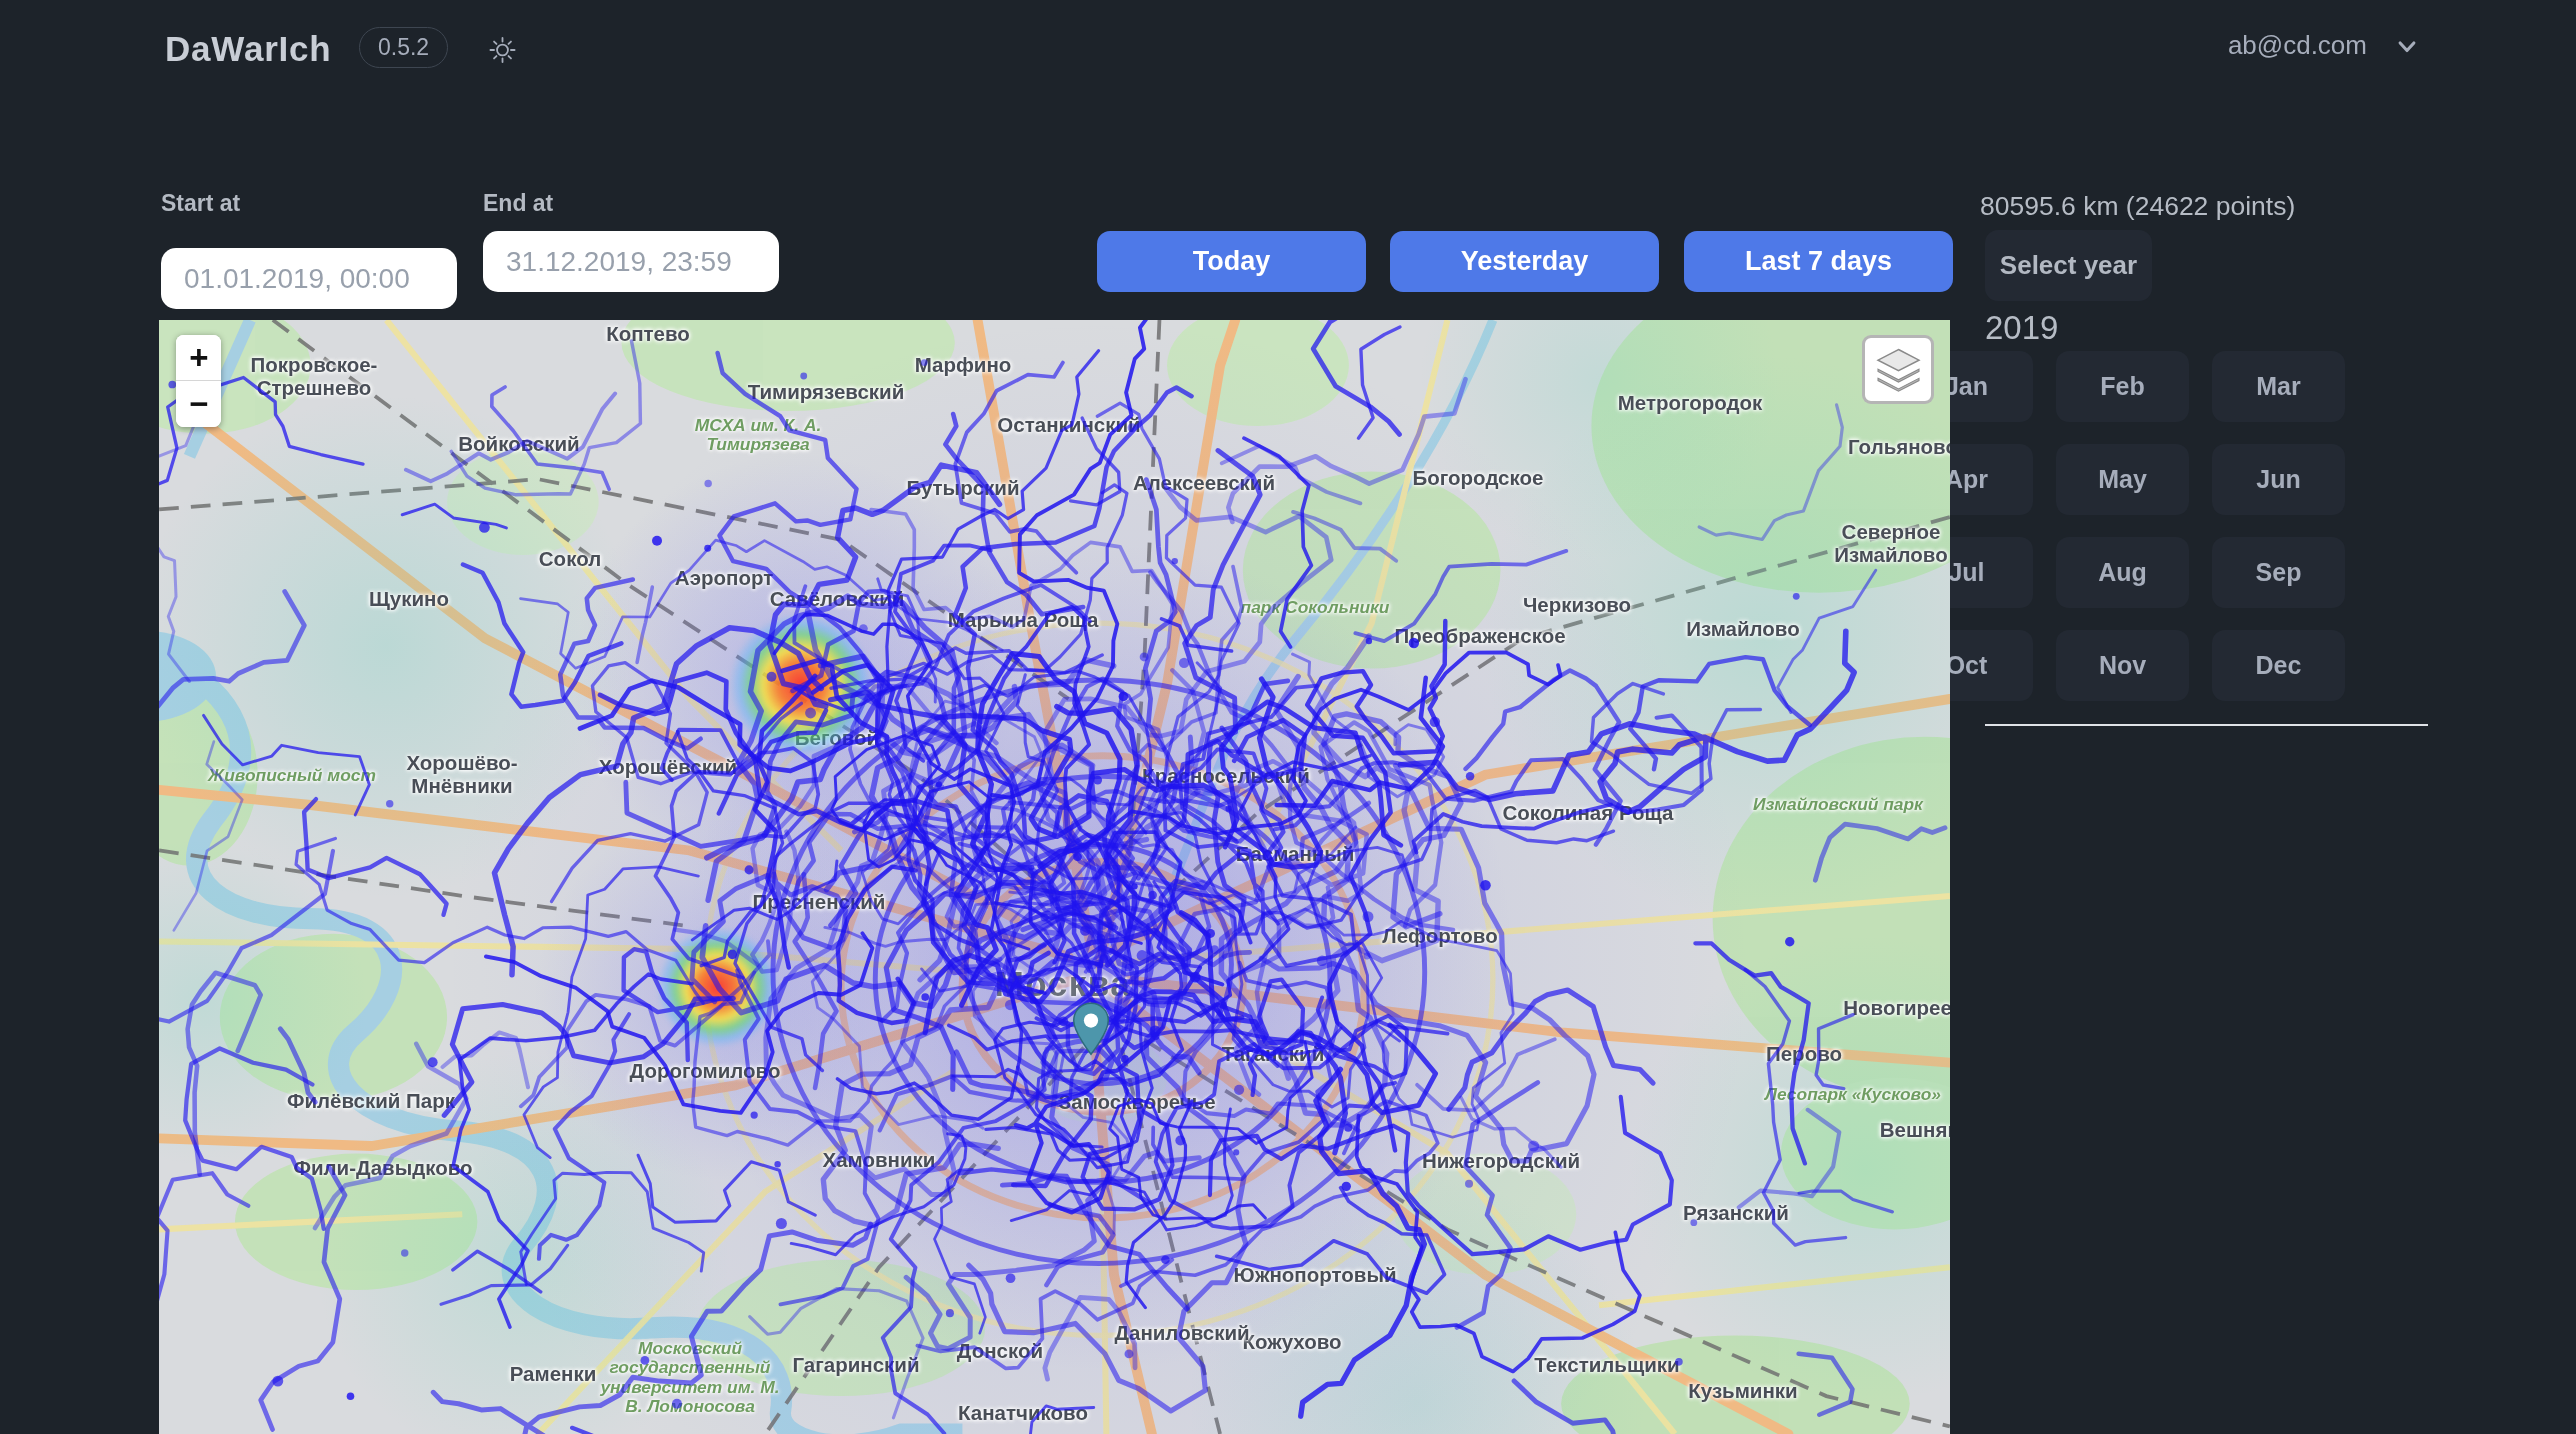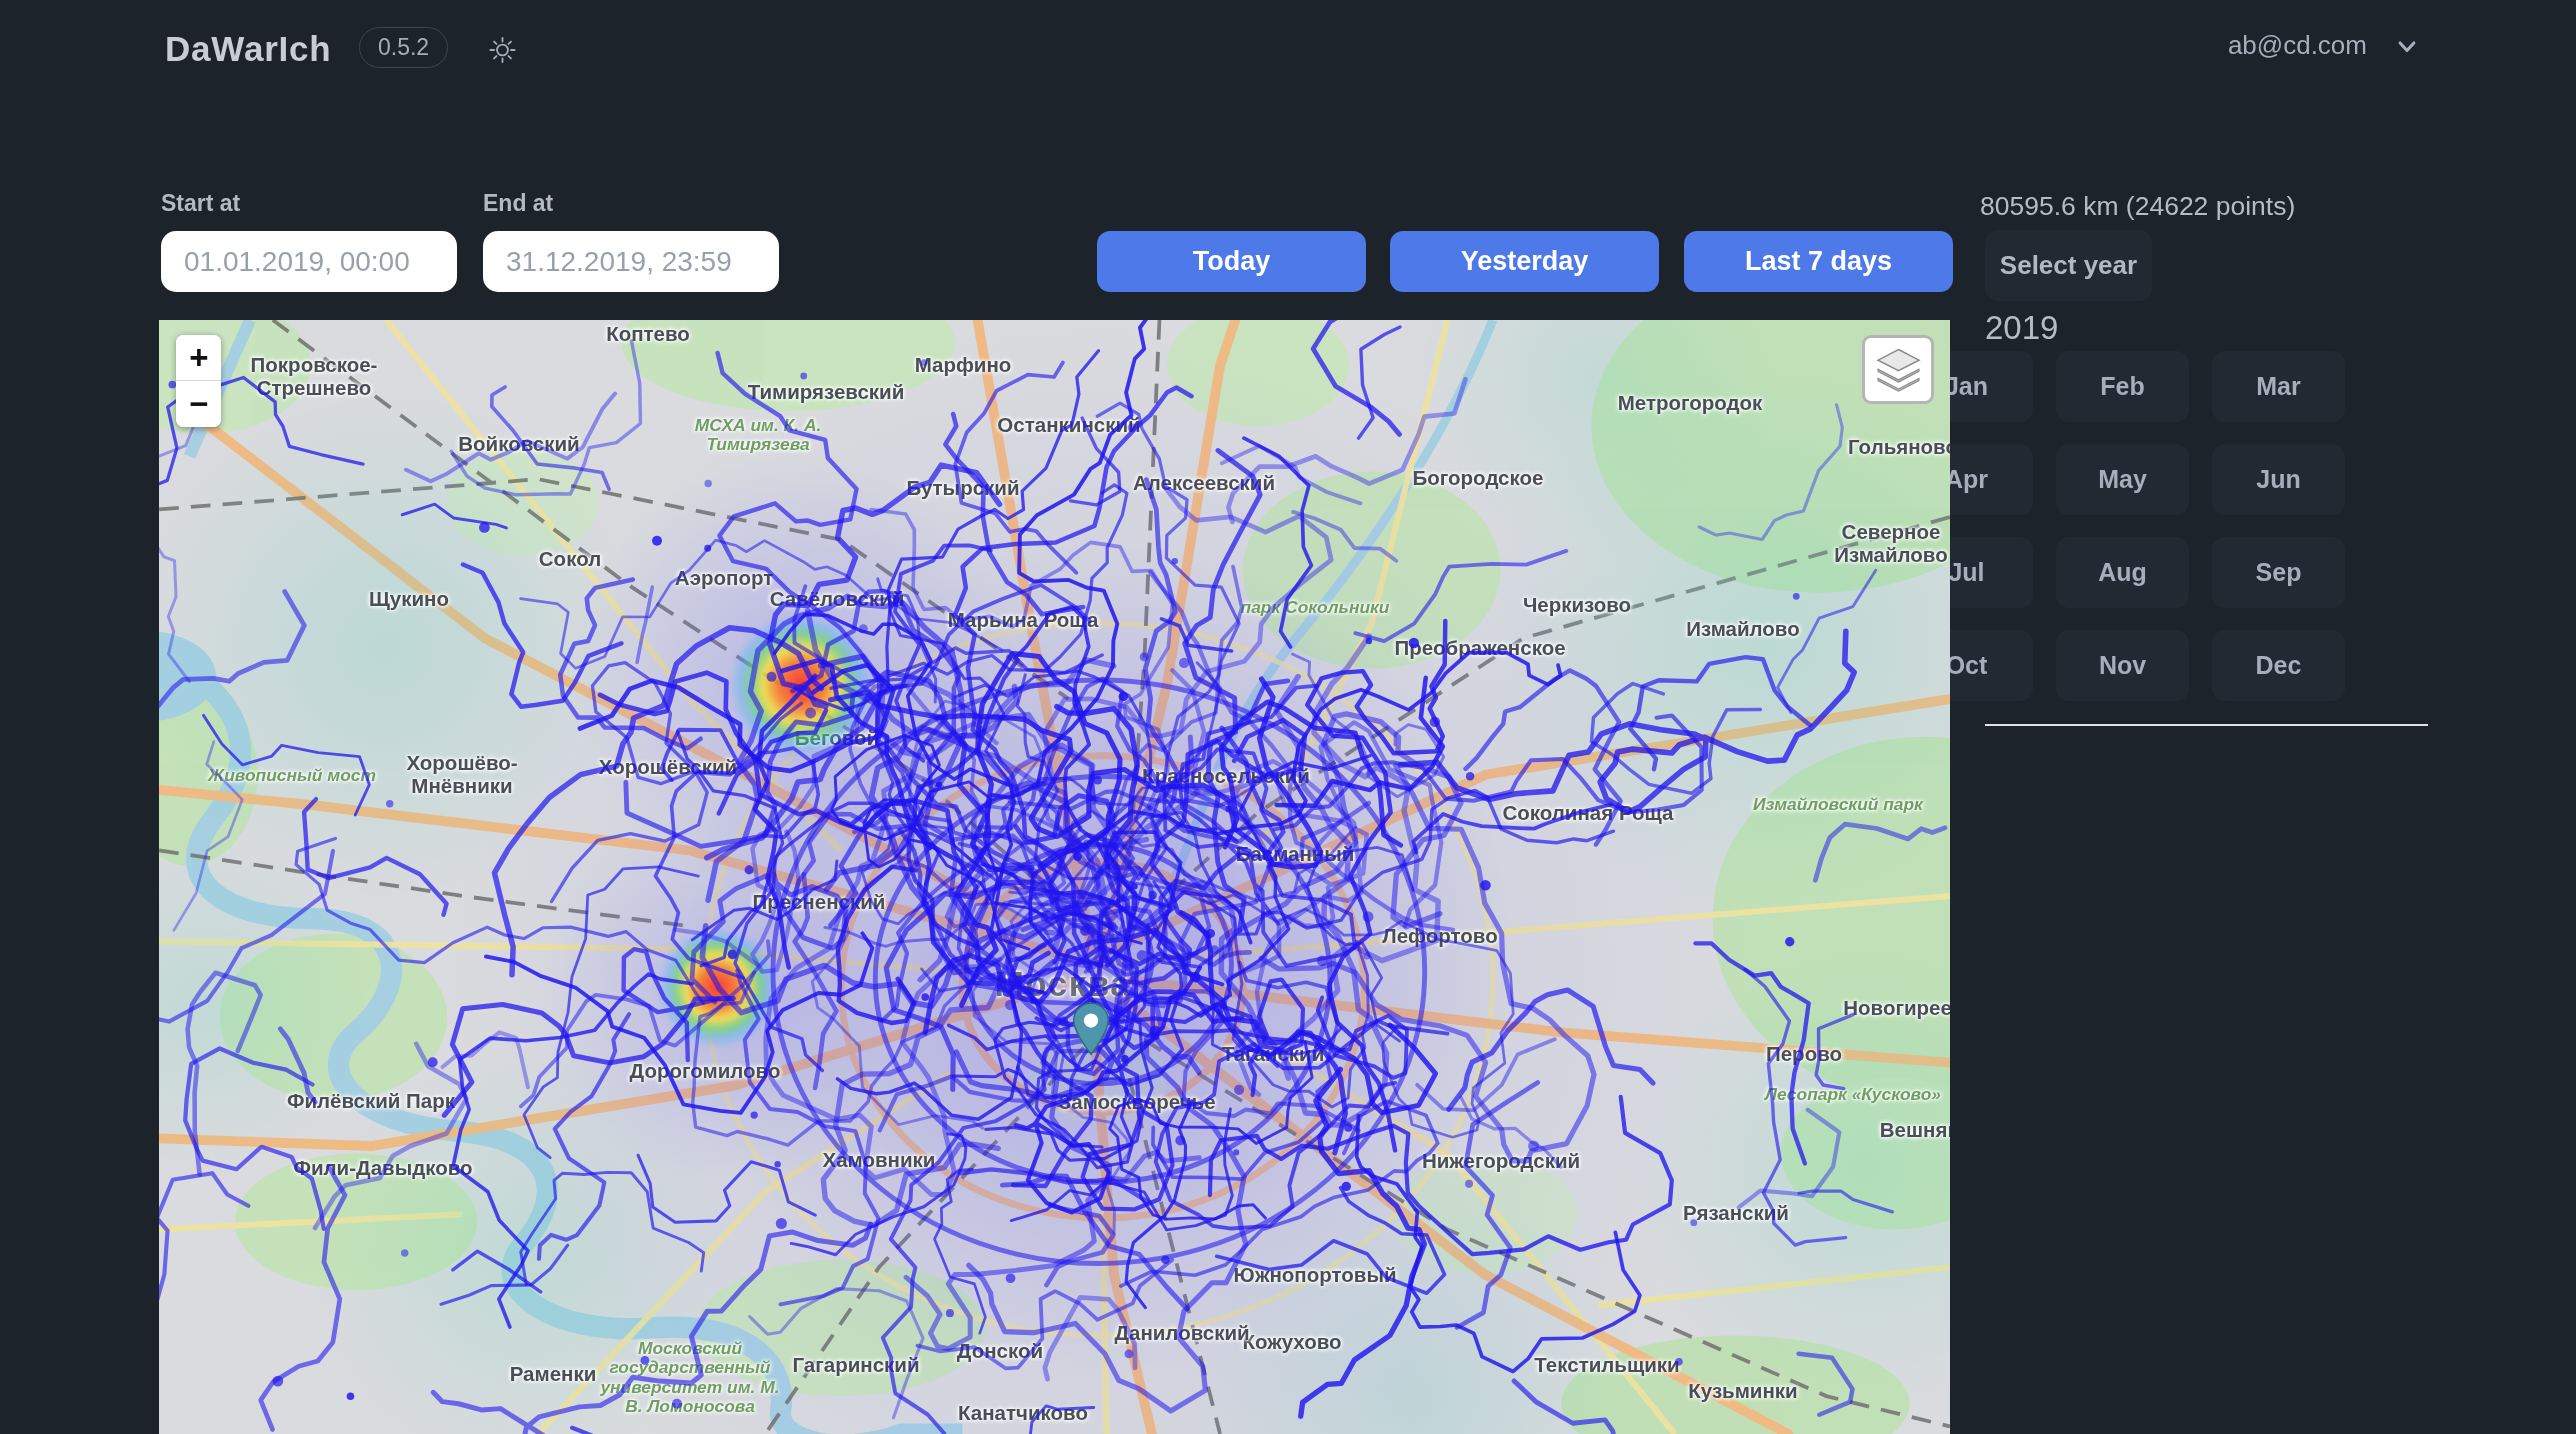--- a/index.html
+++ b/index.html
@@ -98,21 +98,21 @@
     <div class="user">
       <span>ab@cd.com</span>
       <svg width="26" height="26" viewBox="0 0 34 34" fill="none" stroke="#a6adbb" stroke-width="4" stroke-linecap="round" stroke-linejoin="round">
         <polyline points="8,13 17,23 26,13"></polyline>
       </svg>
     </div>
   </header>
 
   <label class="flabel" style="left:161px;top:190px">Start at</label>
   <label class="flabel" style="left:483px;top:190px">End at</label>
-  <input class="dateinput" style="left: 161px; top: 231px;" value="01.01.2019, 00:00">
+  <input class="dateinput" style="left: 161px; top: 248px;" value="01.01.2019, 00:00">
   <input class="dateinput" style="left: 483px; top: 231px;" value="31.12.2019, 23:59">
   <button class="bluebtn" style="left:1097px;top:231px">Today</button>
   <button class="bluebtn" style="left:1390px;top:231px">Yesterday</button>
   <button class="bluebtn" style="left:1684px;top:231px">Last 7 days</button>
 
   <div class="stats">80595.6 km (24622 points)</div>
   <button class="selyear">Select year</button>
   <div class="year">2019</div>
   <div class="months" id="months">
       <button class="monthbtn">Jan</button>
@@ -212,21 +212,21 @@
         <div class="maplabel" style="left: 1531px; top: 83px;">Метрогородок</div>
         <div class="maplabel" style="left: 1744px; top: 127px;">Гольяново</div>
         <div class="maplabel wrap" style="left: 1732px; top: 224px;">Северное Измайлово</div>
         <div class="maplabel" style="left: 250px; top: 279px;">Щукино</div>
         <div class="maplabel" style="left: 411px; top: 239px;">Сокол</div>
         <div class="maplabel" style="left: 565px; top: 258px;">Аэропорт</div>
         <div class="maplabel" style="left: 678px; top: 279px;">Савёловский</div>
         <div class="maplabel" style="left: 864px; top: 300px;">Марьина Роща</div>
         <div class="maplabel park" style="left: 1156px; top: 287px;">парк Сокольники</div>
         <div class="maplabel" style="left: 1418px; top: 285px;">Черкизово</div>
-        <div class="maplabel" style="left: 1321px; top: 328px; text-align: center;">Преображенское</div>
+        <div class="maplabel" style="left: 1321px; top: 316px; text-align: center;">Преображенское</div>
         <div class="maplabel" style="left: 1584px; top: 309px;">Измайлово</div>
         <div class="maplabel" style="left: 678px; top: 418px;">Беговой</div>
         <div class="maplabel wrap" style="left: 303px; top: 455px;">Хорошёво-Мнёвники</div>
         <div class="maplabel" style="left: 509px; top: 447px;">Хорошёвский</div>
         <div class="maplabel park" style="left: 133px; top: 455px;">Живописный мост</div>
         <div class="maplabel" style="left: 1067px; top: 456px;">Красносельский</div>
         <div class="maplabel" style="left: 1136px; top: 534px;">Басманный</div>
         <div class="maplabel wrap" style="left: 1429px; top: 493px;">Соколиная Роща</div>
         <div class="maplabel park wrap" style="left: 1679px; top: 485px;">Измайловский парк</div>
         <div class="maplabel" style="left: 660px; top: 582px;">Пресненский</div>

